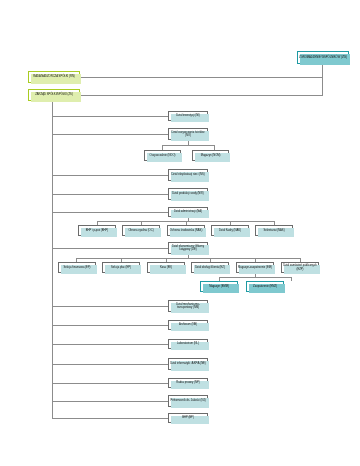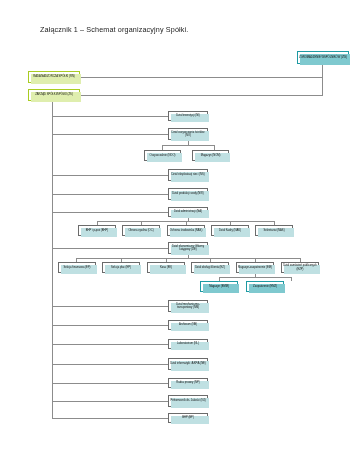--- a/index.html
+++ b/index.html
@@ -44,21 +44,20 @@
   
   .ln{position:absolute;background:#8c8c8c;z-index:1;}
   .ln.h{height:0.7px;}
   .ln.v{width:0.7px;}
 </style>
 </head>
 <body>
 
 <div id="chart">
 
-  <div class="title">Załącznik 1 – Schemat organizacyjny Spółki.</div>
 
   <div class="node teal sh" style="left:297px;top:51px;width:52px;height:13px;">
     <span class="lbl">ZGROMADZENIE WSPÓLNIKÓW (ZW)</span>
   </div>
 
   <div class="node green sh" style="left:28px;top:71px;width:52px;height:12px;">
     <span class="lbl">RADA NADZORCZA SPÓŁKI (RN)</span>
   </div>
 
   <div class="node green sh" style="left:28px;top:89px;width:52px;height:12px;">

